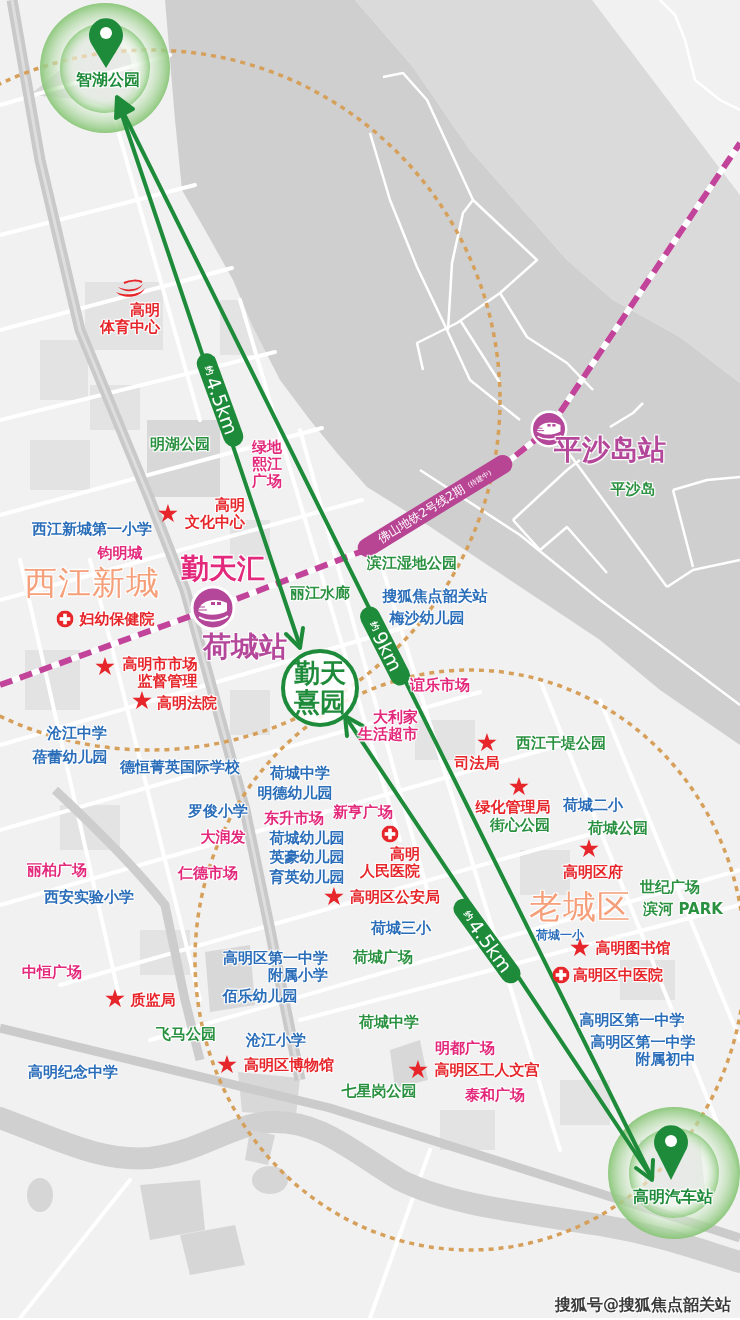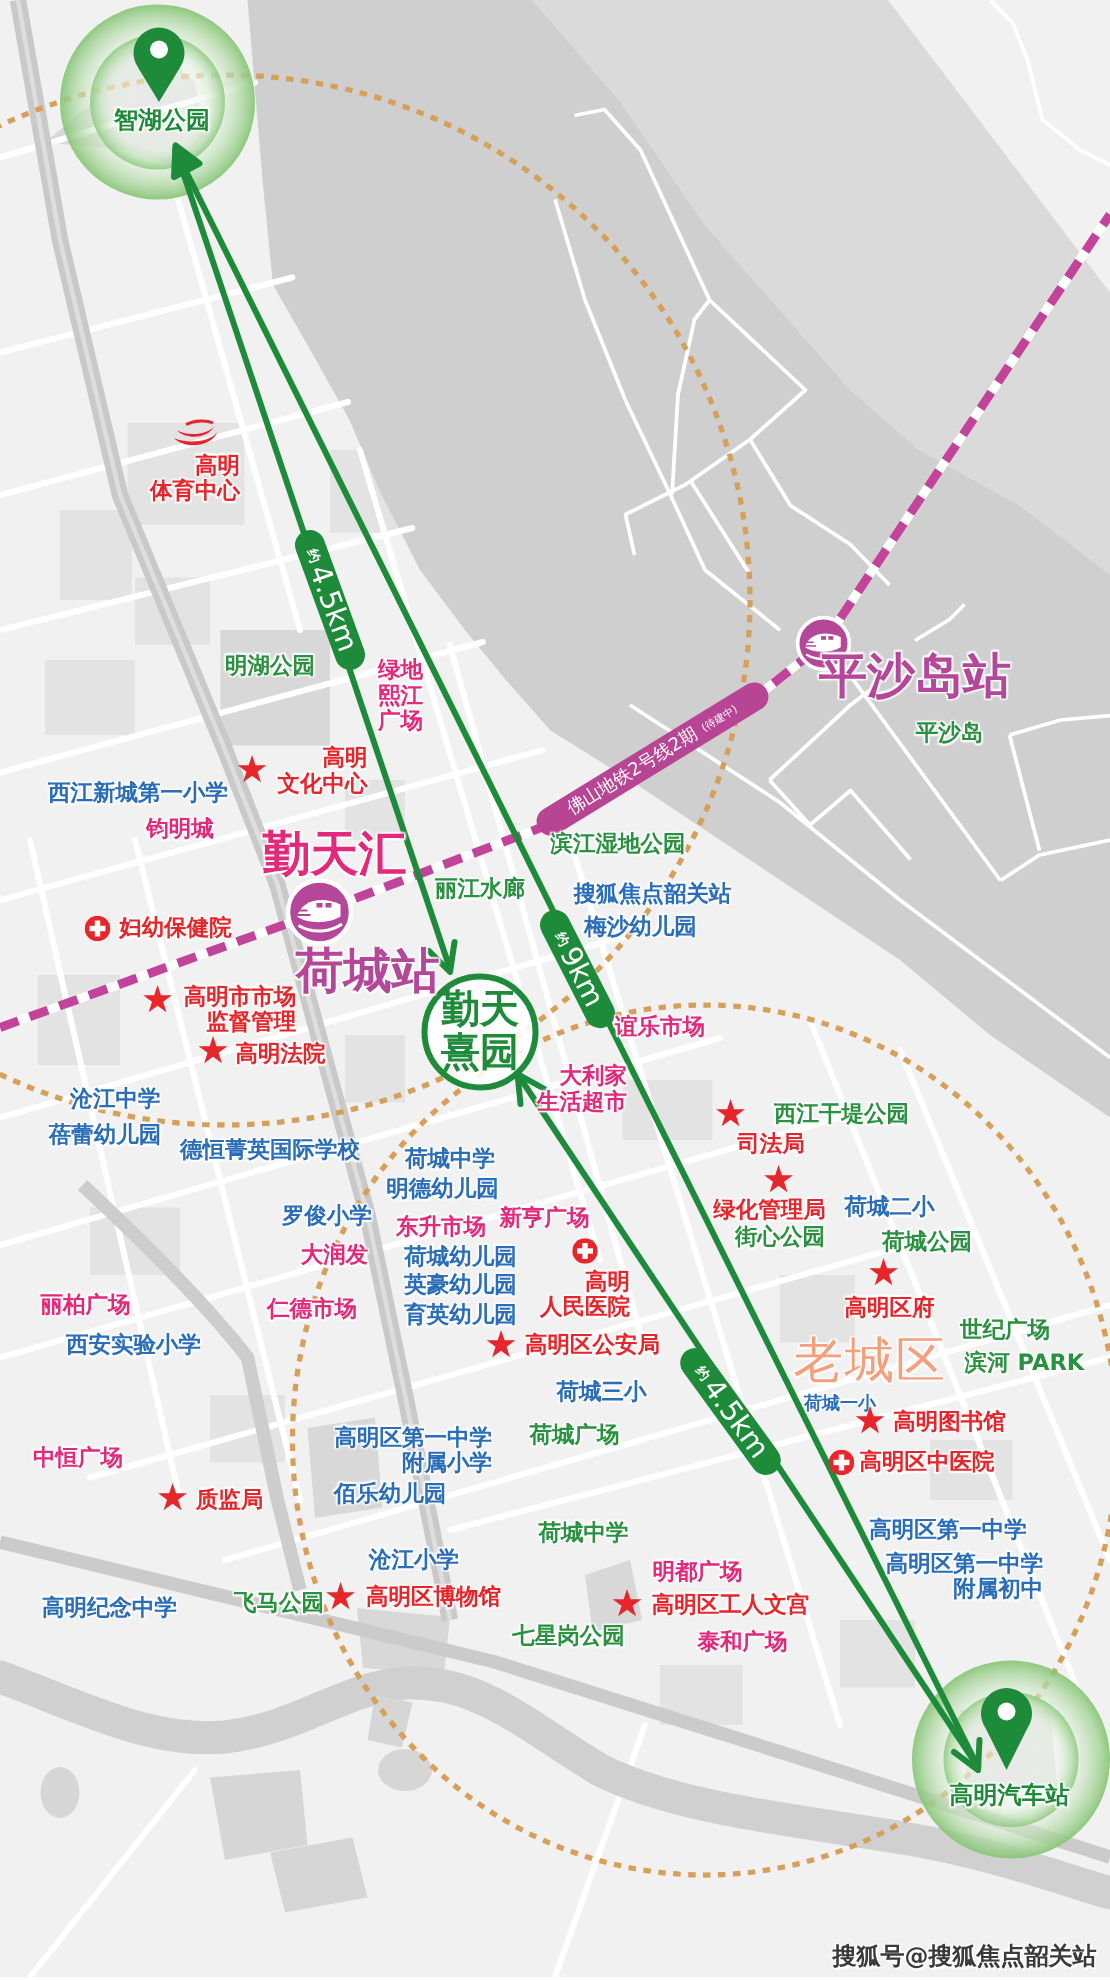--- a/index.html
+++ b/index.html
@@ -10,21 +10,21 @@
 .lbl{position:absolute;transform:translate(-50%,-50%);white-space:nowrap;font-weight:bold;font-size:15px;line-height:17px;text-align:center;
   text-shadow:0 0 2px #fff,0 0 2px #fff,1px 1px 1px #fff,-1px -1px 1px #fff,1px -1px 1px #fff,-1px 1px 1px #fff;}
 .lbl .ln{display:block;text-align:right;}
 .lbl.left{transform:translate(0,-50%);text-align:left;}
 .blue{color:#2a6db9;}
 .pink{color:#e3297b;}
 .green{color:#2a9140;}
 .red{color:#e6262b;}
 .purple{color:#b4479a;}
 .district{font-size:33px;font-weight:normal;color:#f5a07b;line-height:36px;letter-spacing:1px;}
-.big{font-size:32px;line-height:26px;text-align:center;}
+.big{font-size:28px;line-height:26px;text-align:center;}
 .small{font-size:12px;line-height:14px;}
 .dest{font-size:16px;line-height:18px;color:#1e8b3a;}
 .project{font-size:26px;line-height:29px;color:#1e8b3a;text-shadow:none;}
 .star{position:absolute;transform:translate(-50%,-50%);color:#e6262b;font-size:25px;line-height:25px;font-family:"DejaVu Sans",sans-serif;}
 .cross{position:absolute;transform:translate(-50%,-50%);width:17px;height:17px;}
 .badge{position:absolute;height:20px;border-radius:10px;background:#1e8b3a;color:#fff;display:flex;align-items:center;justify-content:center;white-space:nowrap;}
 .badge .pre{font-size:9px;margin-right:3px;font-weight:bold;}
 .badge .dist{font-size:19px;line-height:20px;}
 .metro-badge{position:absolute;left:435px;top:506px;width:178px;height:19px;border-radius:10px;background:#b84594;color:#fff;
   display:flex;align-items:center;justify-content:center;transform:translate(-50%,-50%) rotate(-31.5deg);white-space:nowrap;font-size:12px;}
@@ -194,20 +194,21 @@
       <path d="M-16,-1 L-8,-1 M-16,2 L-6,2" stroke="#b4479a" stroke-width="1.2"></path>
     </g>
 
     <g transform="translate(130,290)" fill="#e6262b">
       <path d="M-14,2 C-8,9 10,9 15,-2 C10,5 -6,6 -14,2 Z"></path>
       <path d="M-12,-3 C-6,3 8,3 13,-6 C8,0 -4,1 -12,-3 Z"></path>
       <path d="M-6,-7 C0,-10 8,-10 12,-8" stroke="#e6262b" stroke-width="2" fill="none"></path>
     </g>
   </svg>
 
+  <div class="lbl district" style="left:92px;top:583px;">西江新城</div>
   <div class="lbl district" style="left:580px;top:907px;">老城区</div>
 
   <div class="lbl dest" style="left:108px;top:80px;">智湖公园</div>
   <div class="lbl dest" style="left:673px;top:1197px;">高明汽车站</div>
   <div class="lbl project" style="left:320px;top:688px;">
     <span class="ln">勤天</span>
     <span class="ln">熹园</span>
   </div>
 
   <div class="badge" style="left:220px;top:400px;width:98px;transform:translate(-50%,-50%) rotate(70deg);">
@@ -284,21 +285,21 @@
   <div class="lbl green" style="left:320px;top:593px;">丽江水廊</div>
   <div class="lbl green" style="left:412px;top:563px;">滨江湿地公园</div>
   <div class="lbl green" style="left:633px;top:489px;">平沙岛</div>
   <div class="lbl green" style="left:561px;top:743px;">西江干堤公园</div>
   <div class="lbl green" style="left:520px;top:825px;">街心公园</div>
   <div class="lbl green" style="left:618px;top:828px;">荷城公园</div>
   <div class="lbl green" style="left:670px;top:887px;">世纪广场</div>
   <div class="lbl green" style="left:683px;top:909px;">滨河 PARK</div>
   <div class="lbl green" style="left:383px;top:957px;">荷城广场</div>
   <div class="lbl green" style="left:389px;top:1022px;">荷城中学</div>
-  <div class="lbl green" style="left:186px;top:1069px;text-align:right;">飞马公园</div>
+  <div class="lbl green" style="left:186px;top:1034px;text-align:right;">飞马公园</div>
   <div class="lbl green" style="left:379px;top:1091px;">七星岗公园</div>
 
   <span class="star" style="left:168px;top:513px;">★</span>
   <svg class="cross" style="left:65px;top:619px;" viewBox="0 0 16 16">
       <circle cx="8" cy="8" r="8" fill="#e6262b"></circle>
       <rect x="6.3" y="3" width="3.4" height="10" fill="#fff"></rect>
       <rect x="3" y="6.3" width="10" height="3.4" fill="#fff"></rect>
     </svg>
   <span class="star" style="left:105px;top:666px;">★</span>
   <span class="star" style="left:142px;top:700px;">★</span>
@@ -328,21 +329,21 @@
   <div class="lbl red" style="left:215px;top:514px;">
     <span class="ln">高明</span>
     <span class="ln">文化中心</span>
   </div>
   <div class="lbl red" style="left:117px;top:619px;">妇幼保健院</div>
   <div class="lbl red" style="left:160px;top:673px;">
     <span class="ln">高明市市场</span>
     <span class="ln">监督管理</span>
   </div>
   <div class="lbl red" style="left:187px;top:703px;">高明法院</div>
-  <div class="lbl red" style="left:514px;top:763px;">司法局</div>
+  <div class="lbl red" style="left:477px;top:763px;">司法局</div>
   <div class="lbl red" style="left:513px;top:807px;">绿化管理局</div>
   <div class="lbl red" style="left:390px;top:863px;">
     <span class="ln">高明</span>
     <span class="ln">人民医院</span>
   </div>
   <div class="lbl red" style="left:395px;top:897px;">高明区公安局</div>
   <div class="lbl red" style="left:593px;top:872px;">高明区府</div>
   <div class="lbl red" style="left:633px;top:948px;">高明图书馆</div>
   <div class="lbl red" style="left:618px;top:975px;">高明区中医院</div>
   <div class="lbl red" style="left:153px;top:1000px;">质监局</div>

